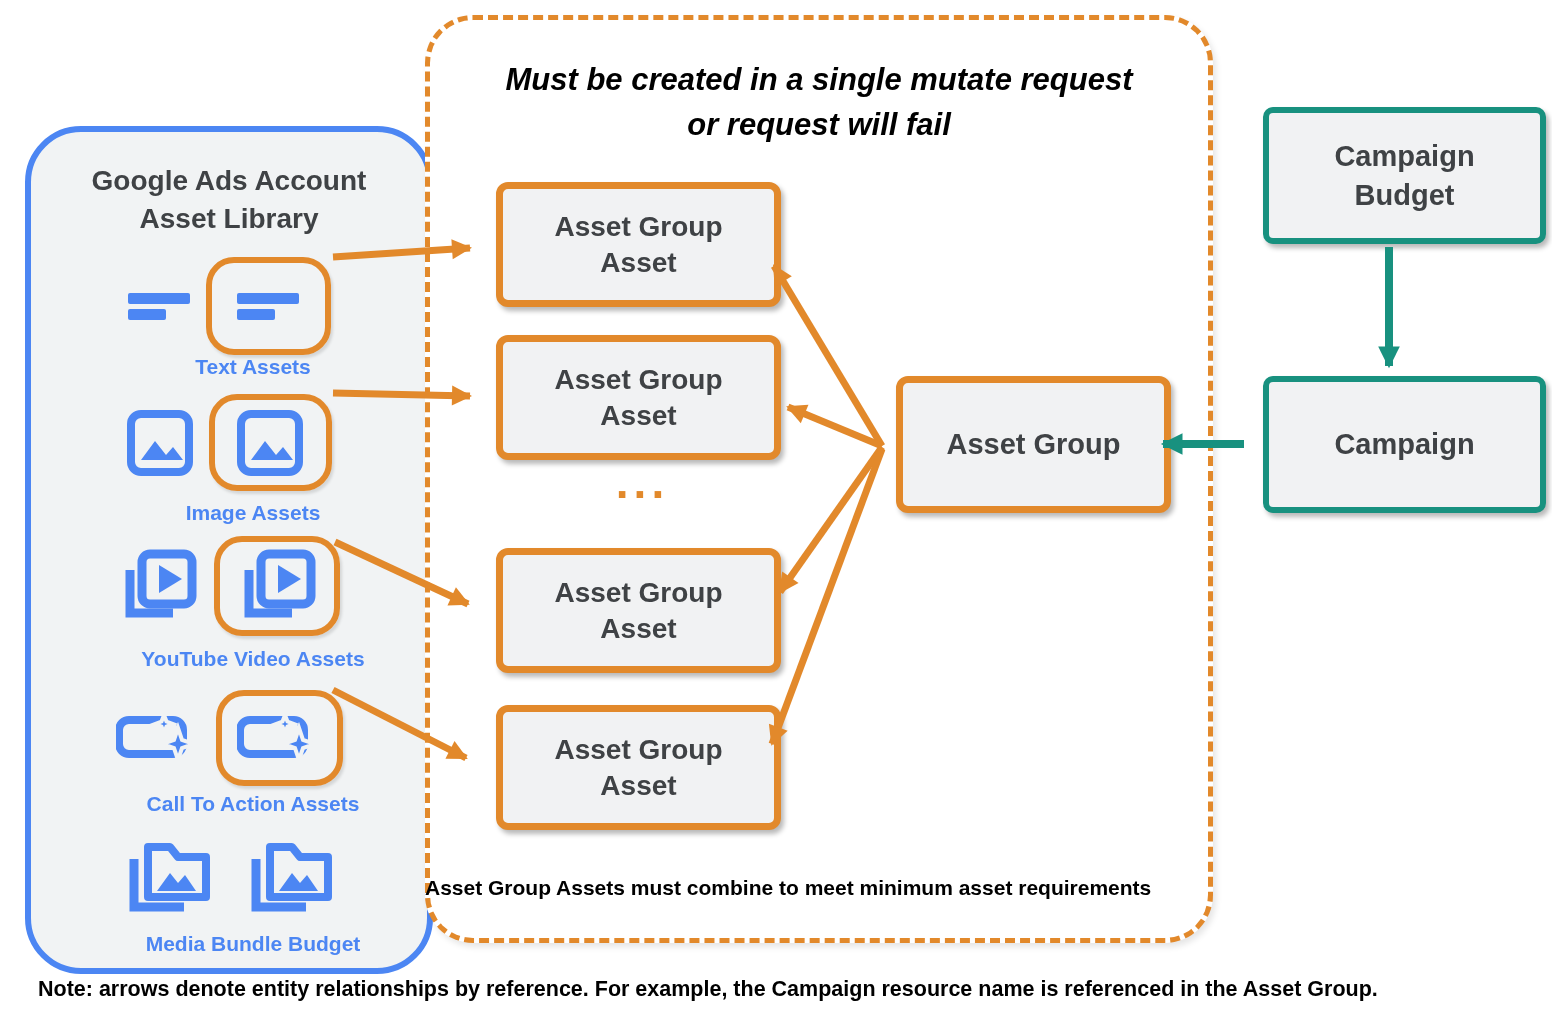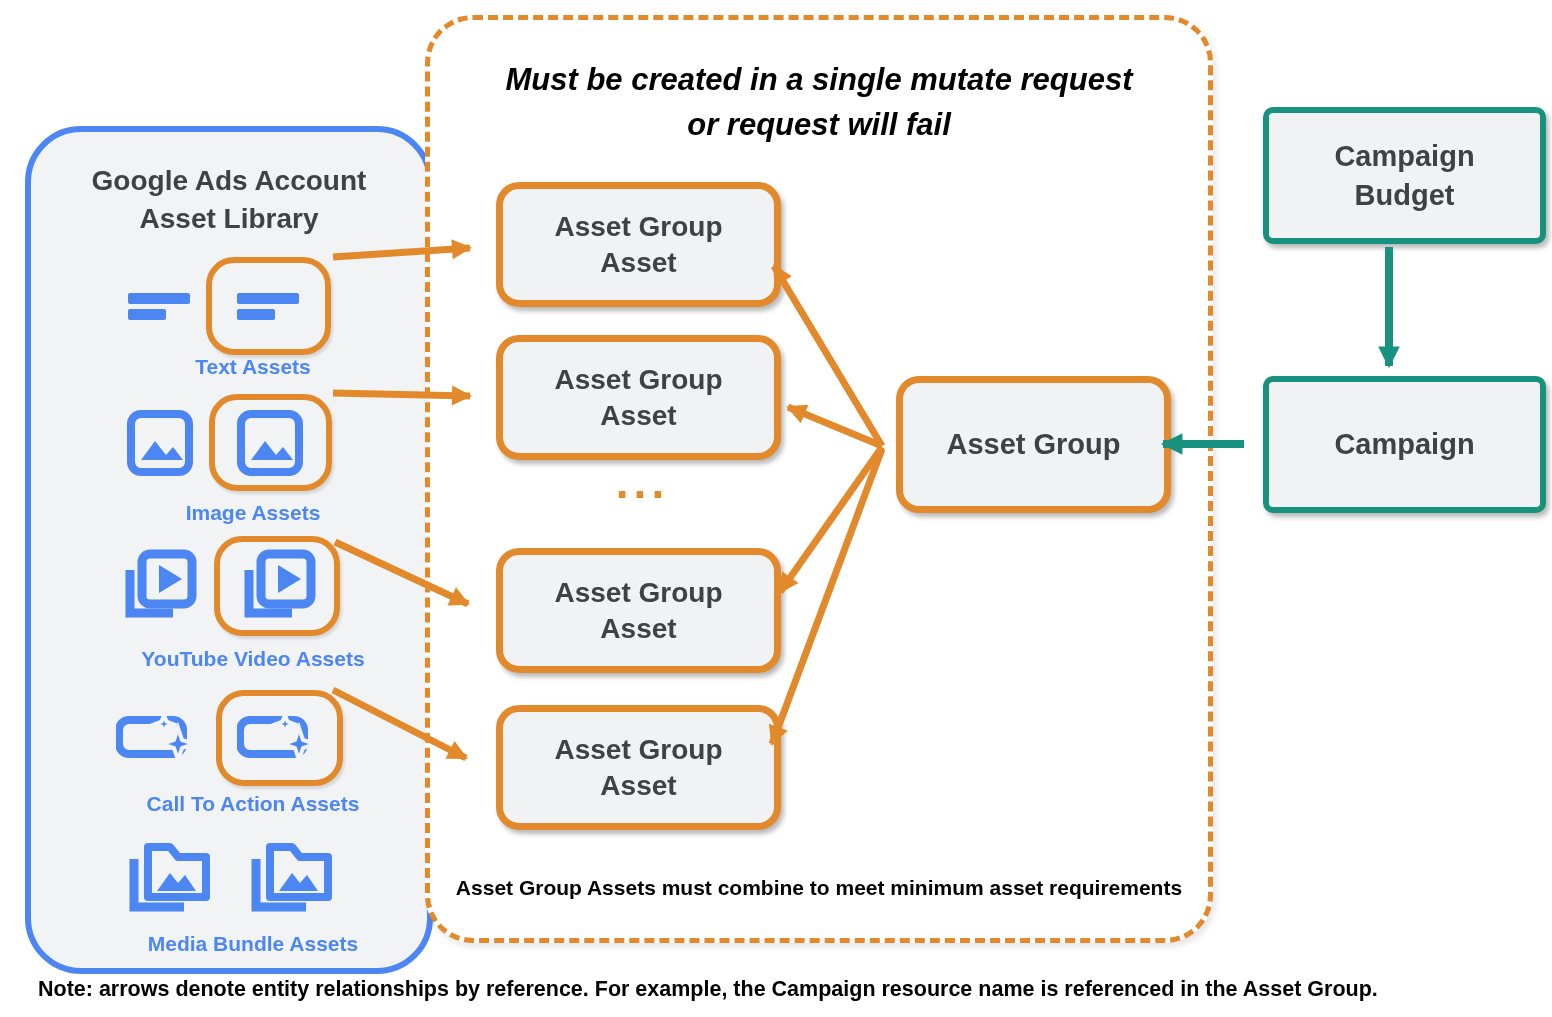--- a/index.html
+++ b/index.html
@@ -48,37 +48,37 @@
     position:absolute; left:425px; top:15px; width:788px; height:928px;
     background:#ffffff; border:5px dashed #E2892B; border-radius:48px;
     box-shadow:3px 4px 6px rgba(0,0,0,0.10);
   }
   .mutate-title {
     position:absolute; top:57px; left:425px; width:788px; text-align:center;
     font-size:31px; font-weight:bold; font-style:italic; color:#000;
     line-height:45px; z-index:5;
   }
   .mutate-footnote {
-    position:absolute; top:876px; left:425px; width:788px; text-align:center;
+    position:absolute; top:876px; left:425px; width:788px; text-align:left;
     font-size:21px; font-weight:bold; color:#000; z-index:5;
   }
   .ellipsis {
     position:absolute; left:500px; top:455px; width:285px; text-align:center;
     color:#E2892B; font-size:46px; font-weight:bold; letter-spacing:5px; z-index:5;
   }
 
   
   .entity-box {
     position:absolute; display:flex; flex-direction:column;
     align-items:center; justify-content:center; text-align:center;
     background:#F1F2F3; color:#3F4245; font-weight:bold; z-index:10;
     box-shadow:3px 4px 5px rgba(0,0,0,0.28);
     margin-left:16px;
   }
-  .orange-box { border:7px solid #E2892B; border-radius:23px; }
+  .orange-box { border:7px solid #E2892B; border-radius:12px; }
   .teal-box   { border:6px solid #18917F; border-radius:10px; }
   .aga { left:480px; width:285px; height:125px; font-size:28px; line-height:36px; }
   .aga-1 { top:182px; } .aga-2 { top:335px; } .aga-3 { top:548px; } .aga-4 { top:705px; }
   .asset-group { left:880px; top:376px; width:275px; height:137px; font-size:29px; }
   .campaign-budget { left:1247px; top:107px; width:283px; height:137px; font-size:29px; line-height:39px; }
   .campaign { left:1247px; top:376px; width:283px; height:137px; font-size:29px; }
 
   .bottom-note {
     position:absolute; left:38px; top:977px; width:1480px;
     font-size:21.5px; font-weight:bold; color:#000;
@@ -164,21 +164,21 @@
         <path d="M10 26 L10 74 L60 74" fill="none" stroke="#4C86F3" stroke-width="9"></path>
         <path d="M24 14 L46 14 L54 24 L82 24 L82 64 L24 64 Z" fill="#F1F3F4" stroke="#4C86F3" stroke-width="8" stroke-linejoin="round"></path>
         <path d="M33 58 L46 40 L54 50 L61 42 L72 58 Z" fill="#4C86F3"></path>
       </svg>
       <svg class="icon-svg" width="88" height="82" viewBox="0 0 88 82">
         <path d="M10 26 L10 74 L60 74" fill="none" stroke="#4C86F3" stroke-width="9"></path>
         <path d="M24 14 L46 14 L54 24 L82 24 L82 64 L24 64 Z" fill="#F1F3F4" stroke="#4C86F3" stroke-width="8" stroke-linejoin="round"></path>
         <path d="M33 58 L46 40 L54 50 L61 42 L72 58 Z" fill="#4C86F3"></path>
       </svg>
     </div>
-    <div class="asset-label lbl-media">Media Bundle  Assets</div>
+    <div class="asset-label lbl-media">Media Bundle  Budget</div>
   </div>
 
   <div class="mutate-container"></div>
   <div class="mutate-title">
     <div>Must be created in a single mutate request</div>
     <div>or request will fail</div>
   </div>
 
   <div class="entity-box orange-box aga aga-1">
     <div>Asset Group</div>

